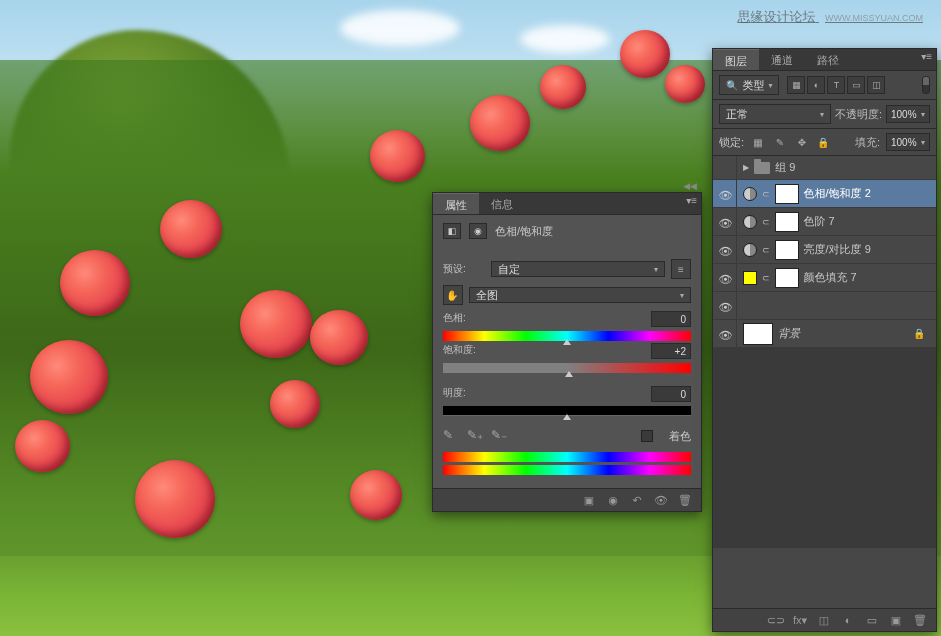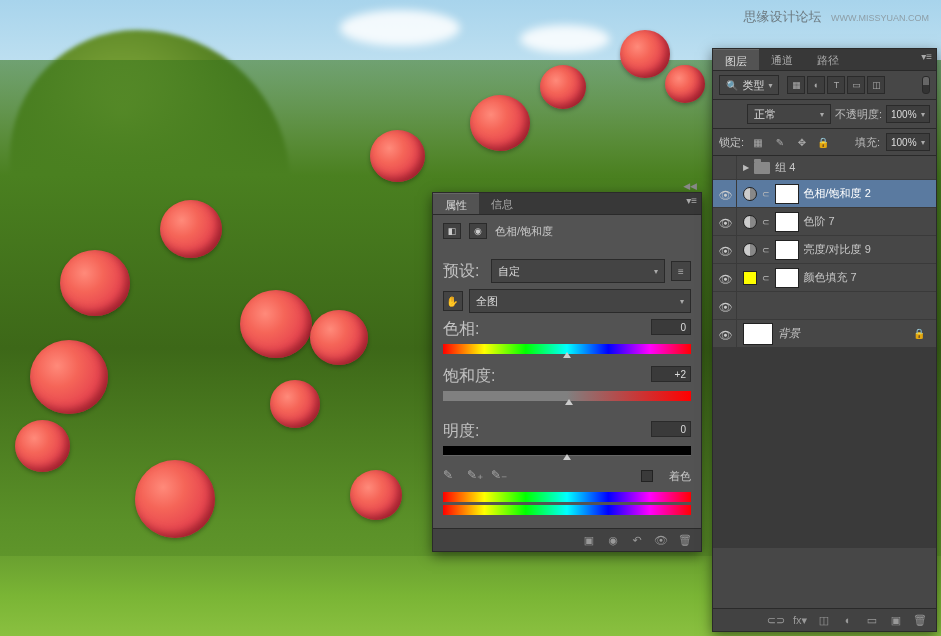--- a/index.html
+++ b/index.html
@@ -6,37 +6,37 @@
 body { width: 941px; height: 636px; background: #3a3a3a; overflow: hidden; position: relative; }
 
 .canvas-area { position: absolute; left: 0; top: 0; width: 941px; height: 636px; }
 .sky { position: absolute; left: 0; top: 0; right: 0; height: 180px; background: linear-gradient(to bottom, #a8d4ec 0%, #cde8f4 60%, #e8f2e0 100%); }
 .cloud { position: absolute; background: rgba(255,255,255,0.85); border-radius: 50%; filter: blur(4px); }
 .foliage { position: absolute; left: 0; top: 60px; right: 0; bottom: 0; background: linear-gradient(to bottom, rgba(60,120,30,0.6) 0%, #4a8020 20%, #3d6818 50%, #5a9028 80%, #6aa030 100%); }
 .tree { position: absolute; left: 10px; top: 30px; width: 280px; height: 280px; background: radial-gradient(circle at 40% 30%, #8ab040 0%, #5a8525 40%, #3d6018 70%); border-radius: 50% 60% 50% 40%; filter: blur(2px); }
 .grass { position: absolute; left: 0; bottom: 0; right: 0; height: 80px; background: linear-gradient(to bottom, #6aa030 0%, #7ab535 50%, #8ac040 100%); }
 .rose { position: absolute; border-radius: 50%; background: radial-gradient(circle at 35% 35%, #ff8a7a 0%, #f56558 30%, #e84850 60%, #c02838 100%); box-shadow: inset -4px -4px 8px rgba(120,15,30,0.6), 0 2px 4px rgba(0,0,0,0.3); }
 
-.watermark { position: absolute; top: 8px; right: 12px; color: rgba(80,80,80,0.7); font-size: 13px; }
+.watermark { position: absolute; top: 8px; right: 18px; color: rgba(80,80,80,0.7); font-size: 13px; text-decoration: underline; }
 .watermark-sub { font-size: 9px; color: rgba(120,120,120,0.6); margin-left: 6px; }
 
 .panel { background: #535353; border: 1px solid #2a2a2a; box-shadow: 0 4px 12px rgba(0,0,0,0.5); color: #c8c8c8; font-size: 11px; position: absolute; }
 .panel-tabs { background: #383838; display: flex; height: 22px; border-bottom: 1px solid #2a2a2a; position: relative; }
 .panel-tab { padding: 4px 12px 0; color: #aaa; cursor: default; font-size: 11px; }
 .panel-tab.active { background: #535353; color: #ddd; border-top: 1px solid #666; }
 .panel-menu { position: absolute; right: 4px; top: 2px; color: #aaa; font-size: 10px; }
 .panel-collapse { position: absolute; right: 4px; top: -12px; color: #888; font-size: 9px; }
 
 .props-panel { left: 432px; top: 192px; width: 270px; }
 .props-header { padding: 8px 10px; display: flex; align-items: center; gap: 8px; }
 .icon-btn { width: 18px; height: 16px; background: #424242; border: 1px solid #2a2a2a; display: inline-flex; align-items: center; justify-content: center; font-size: 9px; color: #ccc; }
 .props-body { padding: 6px 10px 10px; }
 .row { display: flex; align-items: center; margin: 6px 0; gap: 6px; }
-.label { color: #c0c0c0; font-size: 16px; min-width: 42px; }
-.select { flex: 1; background: #444; border: 1px solid #2a2a2a; color: #ddd; padding: 2px 6px; font-size: 11px; position: relative; display: flex; justify-content: space-between; align-items: center; height: 24px; }
+.label { color: #c0c0c0; font-size: 10px; min-width: 42px; }
+.select { flex: 1; background: #444; border: 1px solid #2a2a2a; color: #ddd; padding: 2px 6px; font-size: 11px; position: relative; display: flex; justify-content: space-between; align-items: center; height: 16px; }
 .select-arrow { font-size: 8px; color: #aaa; }
 .opt-btn { width: 20px; height: 20px; background: #444; border: 1px solid #2a2a2a; display: flex; align-items: center; justify-content: center; font-size: 10px; color: #aaa; }
 .slider-row { margin: 4px 0 2px; }
 .slider-label-row { display: flex; justify-content: space-between; align-items: flex-start; }
 .value-box { width: 40px; background: #3a3a3a; border: 1px solid #2a2a2a; color: #ddd; text-align: right; padding: 1px 4px; font-size: 10px; height: 16px; }
 .hue-bar { height: 10px; background: linear-gradient(to right, #ff0000, #ffff00, #00ff00, #00ffff, #0000ff, #ff00ff, #ff0000); margin-top: 4px; position: relative; }
 .sat-bar { height: 10px; background: linear-gradient(to right, #808080 0%, #808080 50%, #ff0000 100%); margin-top: 4px; position: relative; }
 .light-bar { height: 10px; background: linear-gradient(to right, #000 0%, #000 50%, #000 100%); border-bottom: 1px solid #666; margin-top: 4px; position: relative; }
 .slider-thumb { position: absolute; top: 8px; width: 0; height: 0; border-left: 4px solid transparent; border-right: 4px solid transparent; border-bottom: 6px solid #ccc; transform: translateX(-4px); }
 .eyedroppers { display: flex; gap: 8px; align-items: center; margin: 12px 0 8px; }
@@ -47,21 +47,21 @@
 .props-footer { background: #424242; border-top: 1px solid #2a2a2a; padding: 4px 8px; display: flex; justify-content: flex-end; gap: 8px; }
 .footer-icon { width: 16px; height: 14px; color: #999; font-size: 11px; display: flex; align-items: center; justify-content: center; }
 
 .layers-panel { right: 4px; top: 48px; width: 225px; bottom: 4px; display: flex; flex-direction: column; }
 .layer-filter-row { padding: 4px 6px; display: flex; align-items: center; gap: 4px; background: #474747; border-bottom: 1px solid #2a2a2a; }
 .filter-select { background: #444; border: 1px solid #2a2a2a; color: #ddd; padding: 2px 6px; font-size: 11px; display: flex; align-items: center; gap: 4px; height: 20px; }
 .filter-icons { display: flex; gap: 2px; margin-left: 4px; }
 .filter-icon { width: 18px; height: 18px; background: #3e3e3e; border: 1px solid #2a2a2a; display: flex; align-items: center; justify-content: center; font-size: 9px; color: #aaa; }
 .toggle-bar { width: 8px; height: 18px; background: linear-gradient(to bottom, #666 0%, #666 50%, #333 50%, #333 100%); margin-left: auto; border: 1px solid #2a2a2a; border-radius: 3px; }
 .blend-row { padding: 4px 6px; display: flex; align-items: center; gap: 4px; background: #474747; border-bottom: 1px solid #2a2a2a; }
-.blend-select { flex: 1; background: #444; border: 1px solid #2a2a2a; color: #ddd; padding: 2px 6px; font-size: 11px; display: flex; justify-content: space-between; align-items: center; height: 20px; margin-left: 28px; }
+.blend-select { flex: 1; background: #444; border: 1px solid #2a2a2a; color: #ddd; padding: 2px 6px; font-size: 11px; display: flex; justify-content: space-between; align-items: center; height: 20px; }
 .opacity-label { color: #bbb; font-size: 11px; }
 .pct-box { width: 44px; background: #3e3e3e; border: 1px solid #2a2a2a; color: #ddd; padding: 1px 4px; font-size: 10px; display: flex; justify-content: space-between; align-items: center; height: 18px; }
 .lock-row { padding: 4px 6px; display: flex; align-items: center; gap: 6px; background: #474747; border-bottom: 1px solid #2a2a2a; }
 .lock-icon { width: 16px; height: 14px; color: #aaa; font-size: 10px; display: flex; align-items: center; justify-content: center; }
 .layers-list { flex: 1; background: #474747; overflow: hidden; }
 .layer-row { display: flex; align-items: center; height: 28px; border-bottom: 1px solid #3a3a3a; padding: 0 2px; }
 .layer-row.selected { background: #5a7aa0; color: #fff; }
 .layer-row.group { height: 24px; }
 .vis-col { width: 22px; display: flex; align-items: center; justify-content: center; border-right: 1px solid #3a3a3a; height: 100%; }
 .eye { width: 14px; height: 10px; color: #ccc; font-size: 11px; }
@@ -144,31 +144,31 @@
     <div class="slider-row">
       <div class="slider-label-row">
         <span class="label">色相:</span>
         <input class="value-box" value="0" style="">
       </div>
       <div class="hue-bar">
         <div class="slider-thumb" style="left:50%"></div>
       </div>
     </div>
 
-    <div class="slider-row" style="margin-top:12px">
+    <div class="slider-row" style="margin-top:2px">
       <div class="slider-label-row">
         <span class="label">饱和度:</span>
         <input class="value-box" value="+2" style="">
       </div>
       <div class="sat-bar">
         <div class="slider-thumb" style="left:51%"></div>
       </div>
     </div>
 
-    <div class="slider-row" style="margin-top:20px">
+    <div class="slider-row" style="margin-top:13px">
       <div class="slider-label-row">
         <span class="label">明度:</span>
         <input class="value-box" value="0" style="">
       </div>
       <div class="light-bar">
         <div class="slider-thumb" style="left:50%"></div>
       </div>
     </div>
 
     <div class="eyedroppers">
@@ -243,21 +243,21 @@
         <span class="select-arrow">▾</span>
     </div>
   </div>
 
   <div class="layers-list">
     <div class="layer-row group">
       <div class="vis-col"></div>
       <div class="layer-content">
         <span class="disclosure">▶</span>
         <div class="folder-icon"></div>
-        <span class="layer-name">组 4</span>
+        <span class="layer-name">组 9</span>
       </div>
     </div>
     <div class="layer-row selected">
       <div class="vis-col">
           <span class="eye">👁</span>
         </div>
       <div class="layer-content">
         <div class="adj-swatch"></div>
         <span class="link-icon">⊂</span>
         <div class="mask-thumb"></div>

